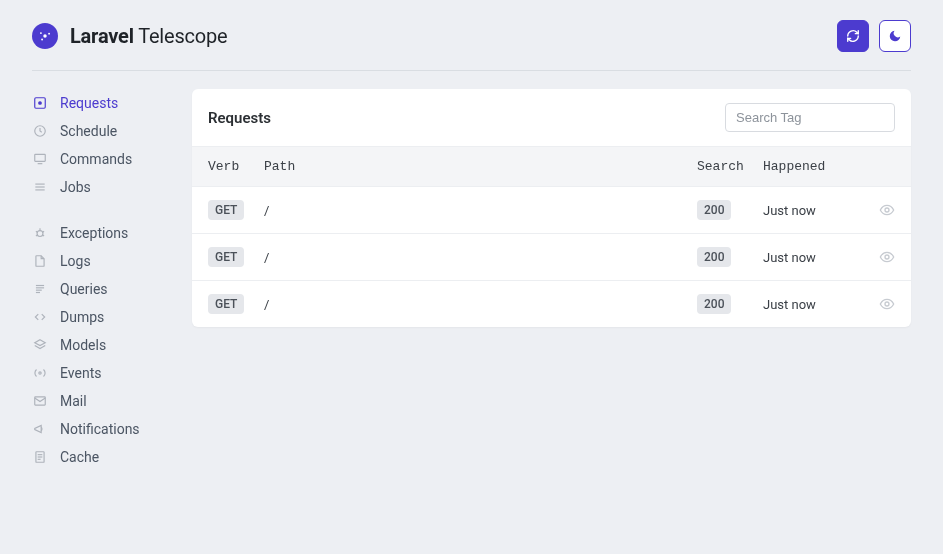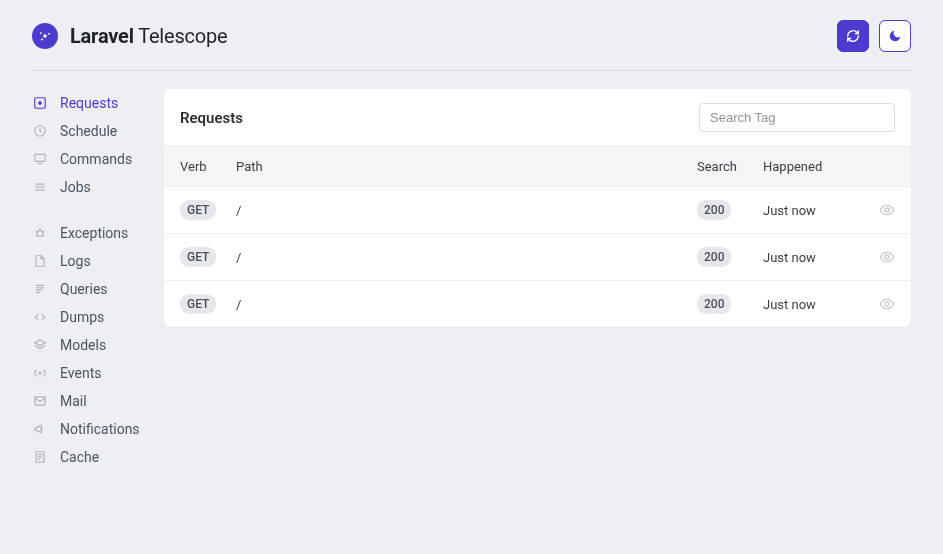--- a/index.html
+++ b/index.html
@@ -51,20 +51,21 @@
       align-items: center;
       justify-content: center;
       cursor: pointer;
       font-size: 14px;
     }
     .btn-icon.primary { background: #4c3bcf; color: #fff; border: 1px solid #4c3bcf; }
     .btn-icon.outline { background: #fff; color: #4c3bcf; border: 1px solid #4c3bcf; }
 
     .body {
       display: flex;
+      gap: 28px;
       padding-top: 18px;
     }
     .sidebar { width: 132px; flex-shrink: 0; }
     .sidebar-group { margin-bottom: 18px; }
     .sidebar-item {
       display: flex;
       align-items: center;
       gap: 12px;
       padding: 6px 0;
       color: #4b5563;
@@ -84,37 +85,38 @@
     }
     .card-header {
       display: flex;
       justify-content: space-between;
       align-items: center;
       padding: 14px 16px;
       border-bottom: 1px solid #eceef1;
     }
     .card-title { font-size: 15px; font-weight: 600; color: #2c3034; }
     .search-input {
-      width: 196px;
+      width: 170px;
       padding: 6px 10px;
       border: 1px solid #d8dbe0;
       border-radius: 4px;
       font-size: 13px;
       color: #555;
       outline: none;
     }
     .search-input::placeholder { color: #8d939b; }
 
     .thead {
       display: flex;
       background: #f4f5f7;
       padding: 12px 16px;
       font-size: 13px;
       color: #3b4047;
       border-bottom: 1px solid #eceef1;
+      font-family: Liberation Mono, monospace;
     }
     .col-verb { width: 56px; }
     .col-path { flex: 1; }
     .col-status { width: 66px; }
     .col-happened { width: 96px; }
     .col-action { width: 36px; text-align: right; }
 
     .trow {
       display: flex;
       align-items: center;
@@ -122,21 +124,21 @@
       border-bottom: 1px solid #eceef1;
       font-size: 13px;
       color: #3b4047;
     }
     .trow:last-child { border-bottom: none; }
     .badge {
       display: inline-block;
       background: #e5e7eb;
       color: #4b5159;
       padding: 3px 7px;
-      border-radius: 9px;
+      border-radius: 4px;
       font-size: 12px;
       font-weight: 500;
     }
     .eye { color: #c7cbd1; cursor: pointer; display:flex; justify-content:flex-end; }
 
     
     svg { display:block; }
   </style>
 </head>
 <body>

